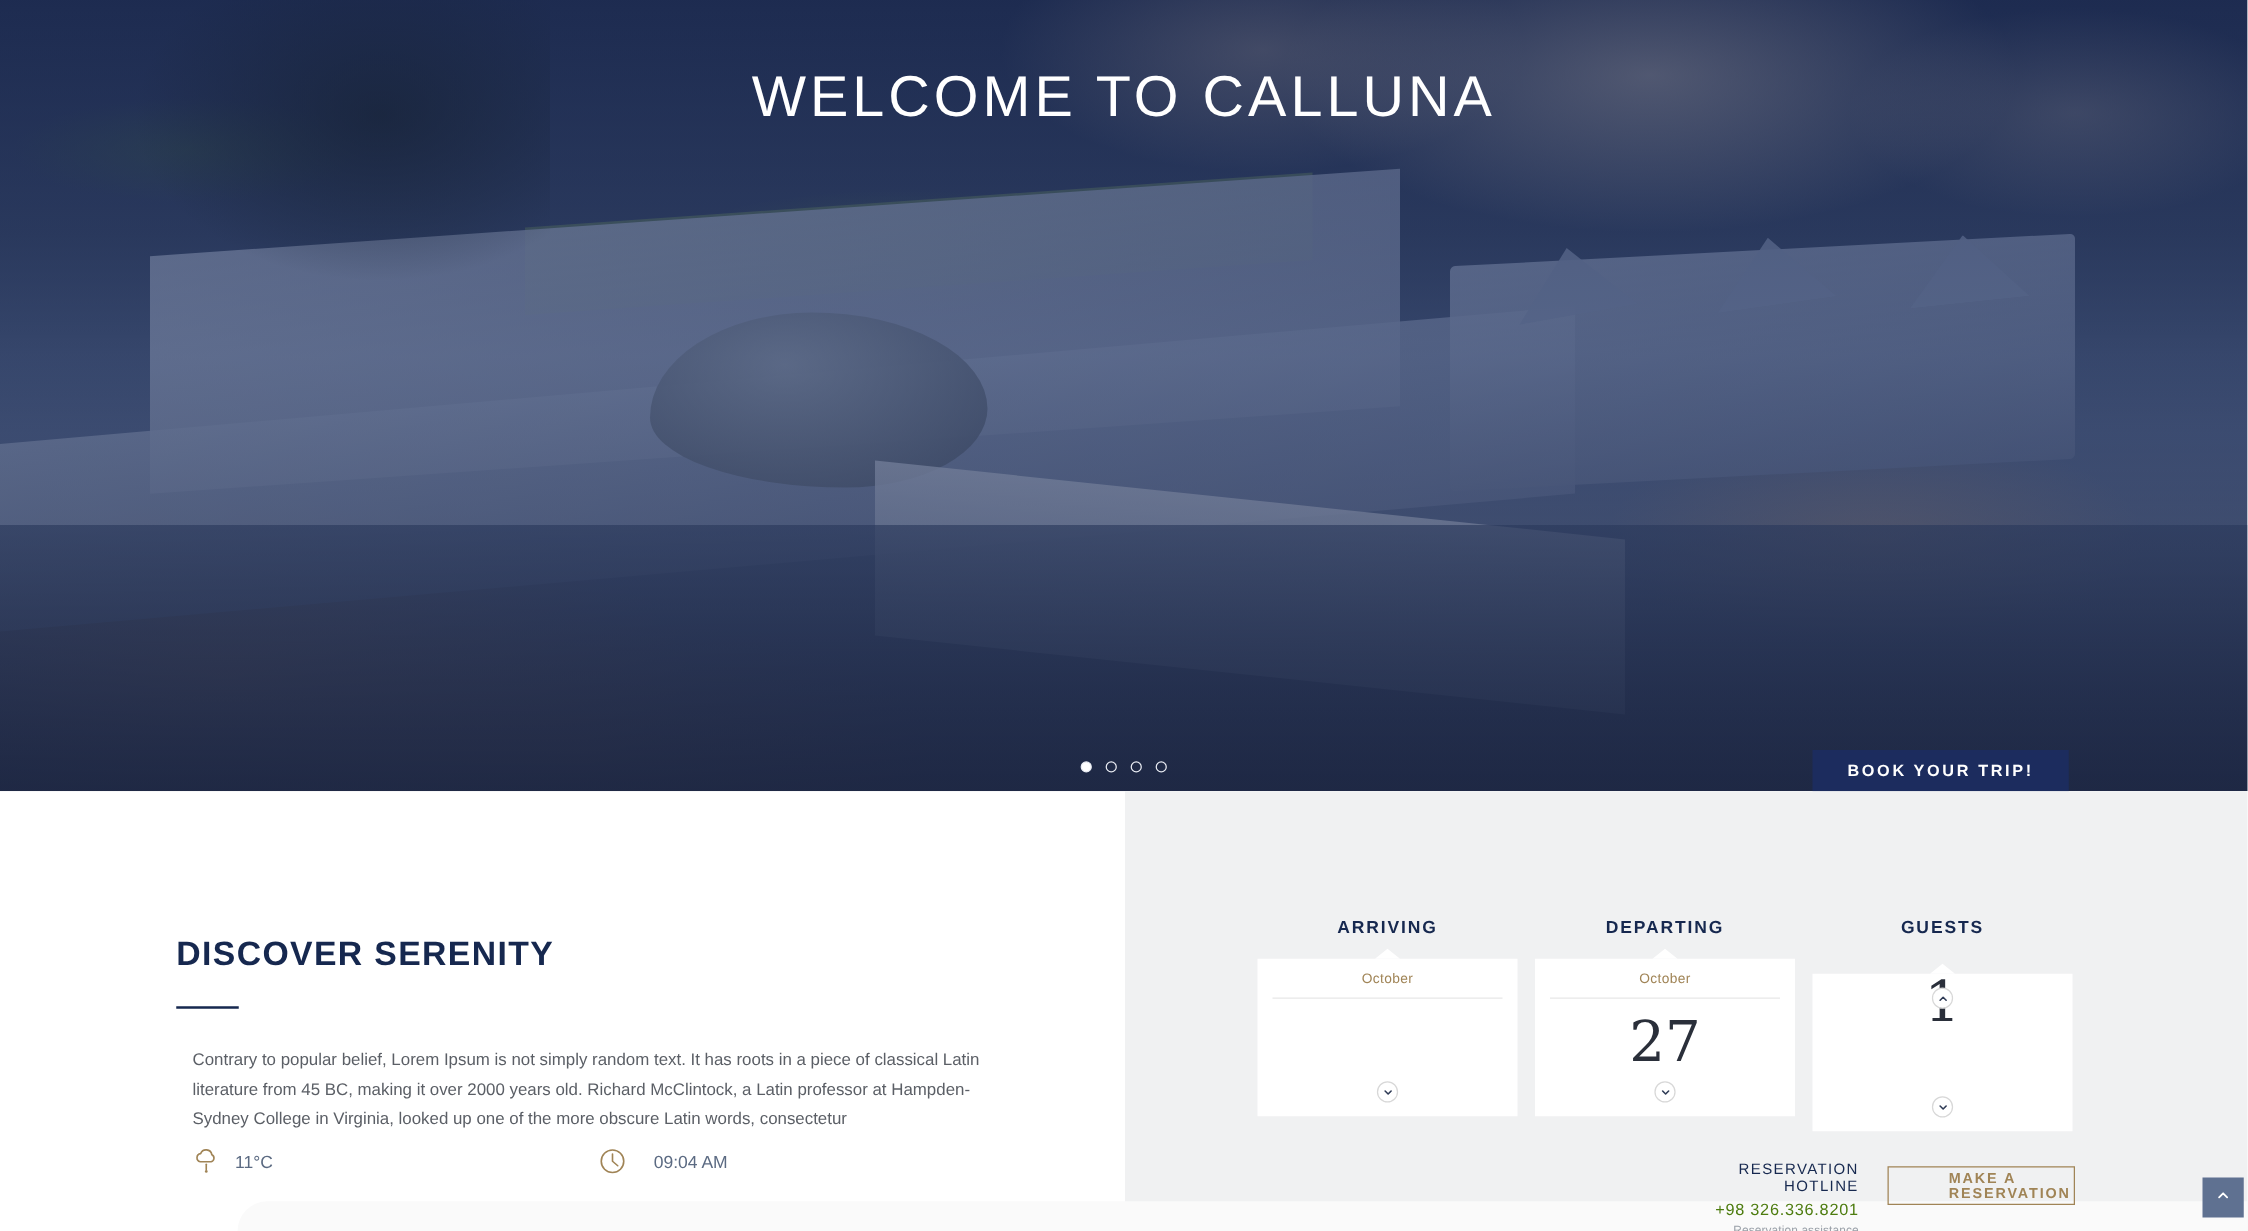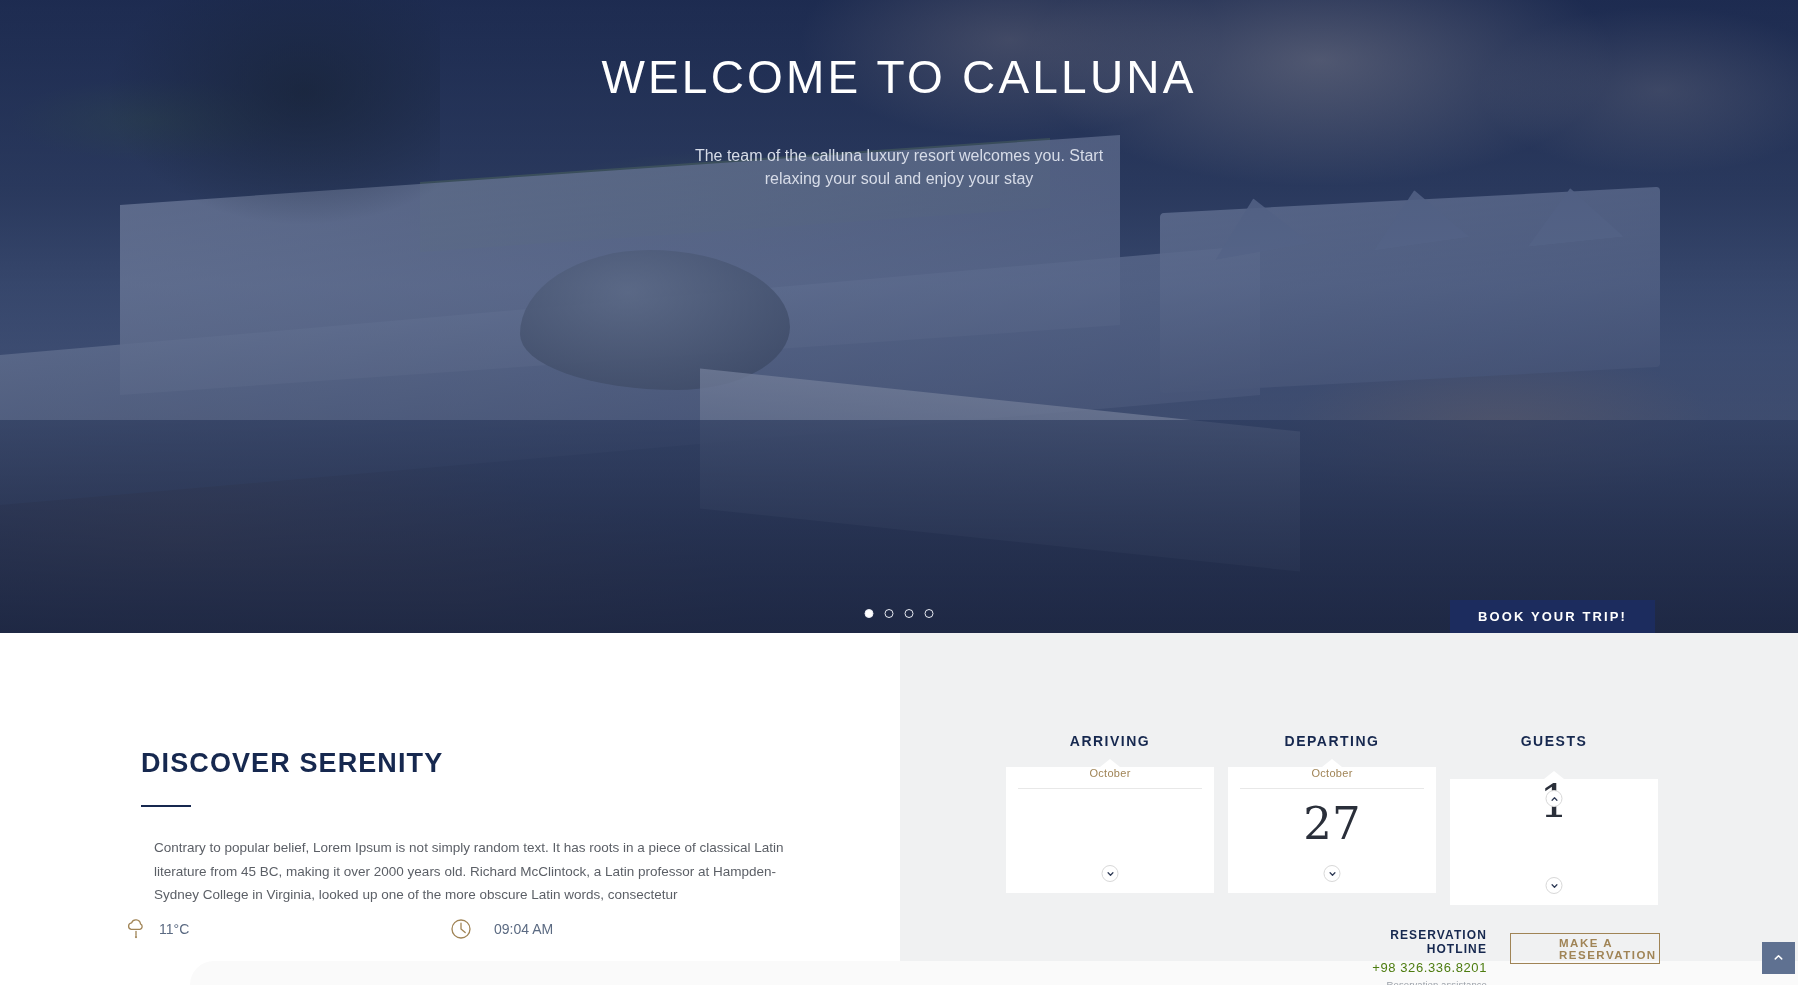--- a/index.html
+++ b/index.html
@@ -172,21 +172,21 @@
     background:#16284f;
   }
   .body-copy {
     position:absolute; left:154px; top:836px;
     width:660px;
     font-size:13.5px;
     line-height:1.75;
     color:#5b5f66;
   }
   .meta-row {
-    position:absolute; left:124px; top:916px;
+    position:absolute; left:153px; top:916px;
     width:520px; height:32px;
   }
   .meta-item {
     position:absolute;
     display:flex; align-items:center; gap:9px;
     font-size:14px;
     color:#5b6a82;
   }
   .meta-weather { left:0; top:0; }
   .meta-time { left:324px; top:0;gap:20px; }
@@ -213,20 +213,21 @@
     content:"";
     position:absolute;
     left:50%; top:-8px;
     transform:translateX(-50%);
     border-left:10px solid transparent;
     border-right:10px solid transparent;
     border-bottom:8px solid #ffffff;
   }
   .bk-month {
     text-align:center;
+    padding-top:10px;
     font-size:11px;
     color:#a08456;
     letter-spacing:.3px;
   }
   .bk-divider {
     margin:9px 12px 0 12px;
     height:1px;
     background:#e8e8e8;
   }
   .bk-value {
@@ -253,21 +254,21 @@
   .step-down { bottom:11px; }
   .step-up { top:11px; }
 
   .hotline {
     position:absolute; left:1347px; top:928px;
     width:140px;
     text-align:right;
   }
   .hotline-title {
     font-size:12px;
-    font-weight:700;
+    font-weight:400;
     letter-spacing:1.1px;
     color:#16284f;
     text-transform:uppercase;
   }
   .hotline-num {
     margin-top:4px;
     font-size:13px;
     font-weight:400;
     letter-spacing:.6px;
     color:#4d7c0f;
@@ -314,21 +315,20 @@
     <div class="cushion c2"></div>
     <div class="cushion c3"></div>
     <div class="shape terrace-c"></div>
     <div class="shape tree"></div>
     <div class="shape pool"></div>
   </div>
   <div class="hero-overlay"></div>
 
   <div class="hero-content">
     <div class="hero-title">WELCOME TO CALLUNA</div>
-    <div class="hero-sub">The team of the calluna luxury resort welcomes you. Start relaxing your soul and enjoy your stay</div>
   </div>
 
   <div class="dots">
     <span class="dot active"></span>
     <span class="dot"></span>
     <span class="dot"></span>
     <span class="dot"></span>
   </div>
 
   <div class="book-trip">BOOK YOUR TRIP!</div>

